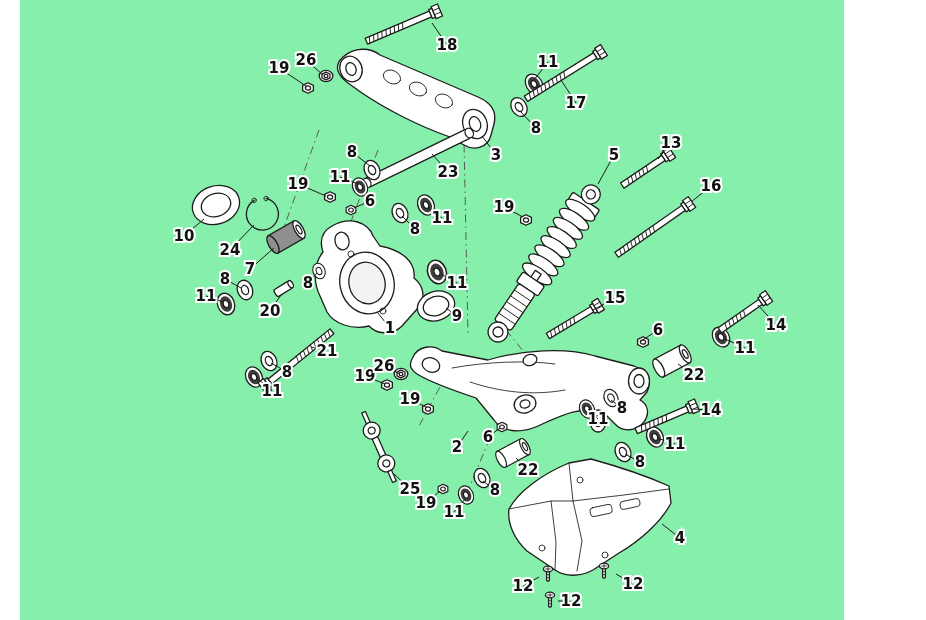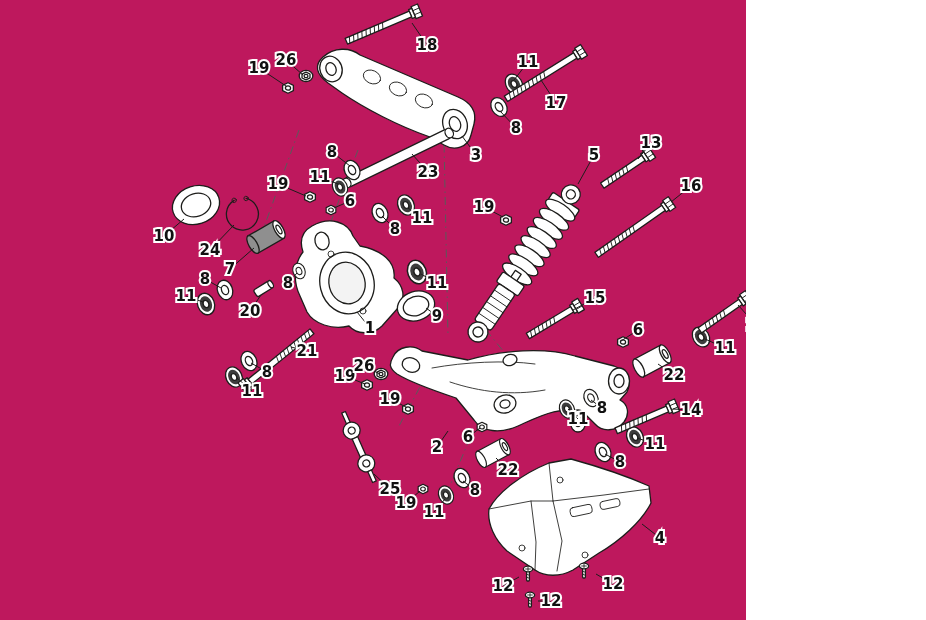--- a/index.html
+++ b/index.html
@@ -1,17 +1,17 @@
 <!DOCTYPE html>
 <html><head>
 <meta charset="utf-8">
 <style>
   html,body{margin:0;padding:0;background:#ffffff;}
-  .stage{position:relative;width:746px;height:620px;background:#be185d;overflow:hidden;
-         font-family:"DejaVu Sans", sans-serif;}
+  .stage{position:relative;width:824px;height:620px;background:#86efac;overflow:hidden;
+         font-family:"DejaVu Sans", sans-serif;margin-left:20px;}
   .stage svg{position:absolute;left:0;top:0;}
   .ln{stroke:#1d1d1b;stroke-width:1.3;fill:none;stroke-linecap:round;stroke-linejoin:round;}
   .thin{stroke-width:0.85;}
   .pf{fill:#ffffff;stroke:#1d1d1b;stroke-width:1.3;stroke-linejoin:round;}
   .pf2{fill:#f3f3f3;stroke:#1d1d1b;stroke-width:1.3;}
   .df{fill:#3d3d3d;stroke:none;}
   .dash{stroke:#5a5a5a;stroke-width:1;fill:none;stroke-dasharray:8 4 1.5 4;}
   .leader{stroke:#1d1d1b;stroke-width:1;}
   .callout-label{font-size:15px;font-weight:600;fill:#111111;stroke:#ffffff;stroke-width:4px;
                  paint-order:stroke;text-anchor:middle;dominant-baseline:central;

